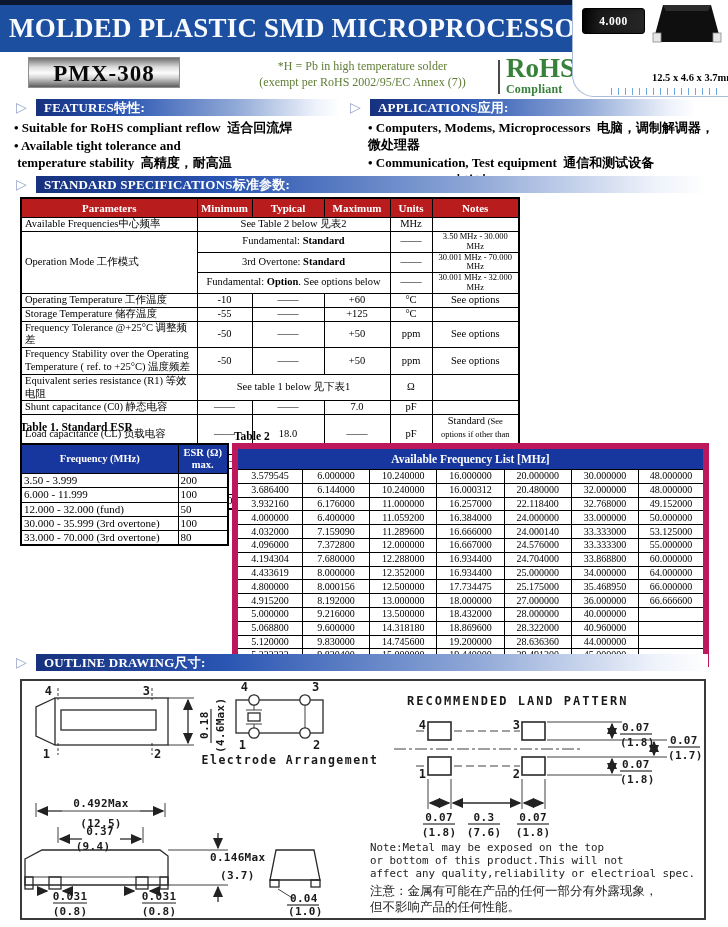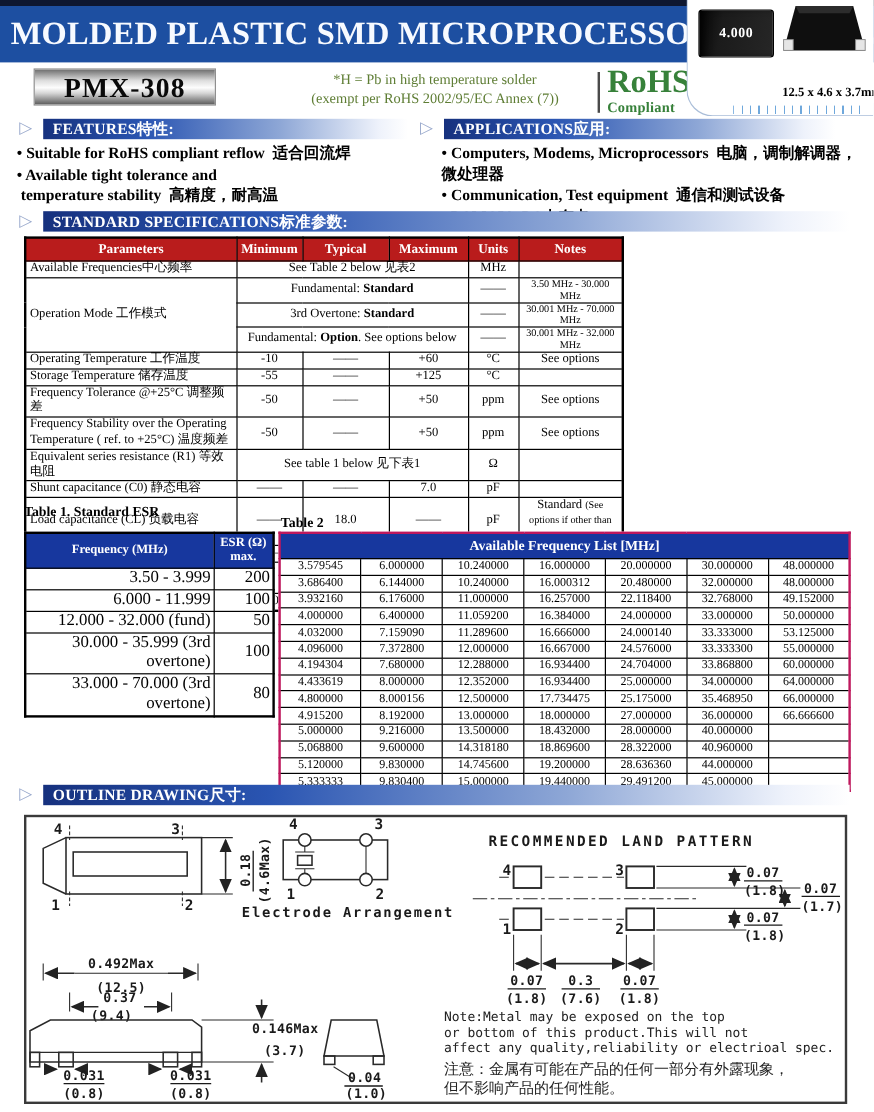--- a/index.html
+++ b/index.html
@@ -6,21 +6,21 @@
   html,body { width:728px; height:927px; background:#fff; font-family:"Liberation Serif",serif; }
   .page { position:relative; width:728px; height:927px; overflow:hidden; background:#fff; }
   .abs { position:absolute; }
 
   .top-strip { left:0; top:0; width:728px; height:5px; background:#0e1730; }
   .banner { left:0; top:5px; width:728px; height:47px; background:#1d4fa1; z-index:1; }
   .banner h1 { color:#f7faff; font-size:27px; font-weight:bold; line-height:47px; padding-left:9px; letter-spacing:0.2px; white-space:nowrap; }
 
   .crystal-card { left:572px; top:0; width:156px; height:97px; background:#fff; z-index:2;
                   border-left:1px solid #a9bdd8; border-bottom:1px solid #a9bdd8; border-bottom-left-radius:22px; }
-  .crystal-flat { position:absolute; left:9px; top:8px; width:63px; height:40px; border-radius:3px; border:1px solid #000;
+  .crystal-flat { position:absolute; left:9px; top:8px; width:63px; height:26px; border-radius:3px; border:1px solid #000;
                   background:linear-gradient(100deg,#060606 0%,#1b1b1b 30%,#262626 100%);
                   display:flex; align-items:center; justify-content:center; box-shadow:inset 6px 0 8px -4px #000; }
   .crystal-flat span { color:#fff; font-weight:bold; font-size:11.5px; letter-spacing:0.5px; }
   .crystal-3d { position:absolute; left:76px; top:0px; }
   .dim-text { position:absolute; left:32px; top:72px; width:130px; text-align:right; font-weight:bold; font-size:10.5px; }
   .ruler { position:absolute; left:38px; top:88px; width:112px; height:7px;
            background:repeating-linear-gradient(90deg,#6fa8dc 0 1px,transparent 1px 7px); }
 
   .model-box { left:28px; top:57px; width:152px; height:31px; border:1px solid #8f8f8f; text-align:center;
                background:linear-gradient(180deg,#6f6f6f 0%,#dedede 32%,#fdfdfd 52%,#d5d5d5 68%,#5d5d5d 100%); }
@@ -44,23 +44,23 @@
   .spec { width:500px; border:2px solid #000; table-layout:fixed; }
   .spec th { background:#b91c1c; color:#fff; font-size:11px; font-weight:bold; border:1px solid #000; padding:3px 0; }
   .spec td { border:1px solid #000; font-size:10.5px; text-align:center; padding:0 3px; line-height:1.22; height:14px; }
   .spec td.param { text-align:left; }
   .spec td.small, .spec .small { font-size:8.5px; line-height:1.15; }
   .pre { white-space:pre-line; }
 
   .tbl-label { font-weight:bold; font-size:11.5px; }
   .t1 { width:207px; border:2px solid #000; table-layout:fixed; }
   .t1 th { background:#17379e; color:#fff; font-size:10.5px; font-weight:bold; border:1px solid #000; padding:2px 0; white-space:pre-line; line-height:1.15; }
-  .t1 td { border:1px solid #000; font-size:14px; text-align:right; height:13px; line-height:1.2; padding:0 2px; }
-
-  .t2 { width:477px; border:2px solid #be185d; table-layout:fixed; }
+  .t1 td { border:1px solid #000; font-size:11px; text-align:left; height:13px; line-height:1.2; padding:0 2px; }
+
+  .t2 { width:477px; border:6px solid #be185d; table-layout:fixed; }
   .t2 th { background:#17379e; color:#fff; font-size:11.5px; font-weight:bold; border:1px solid #000; padding:4px 0; }
   .t2 td { border:1px solid #000; font-size:10px; text-align:center; height:13.8px; line-height:1.2; padding:0; }
 
   .outline-box { left:20px; top:679px; width:686px; height:241px; border:2px solid #3a3a3a; background:#fff; }
   .dwg { stroke:#2a2a2a; stroke-width:1.3; fill:none; }
   .thin { stroke-width:0.9; }
   .dsh { stroke-dasharray:3,2; stroke-width:0.9; }
   .cdash { stroke-dasharray:12,3,3,3; stroke-width:0.9; }
   .rdash { stroke-dasharray:8,4; stroke-width:0.9; }
   .ul { stroke:#1a1a1a; stroke-width:1.1; }

